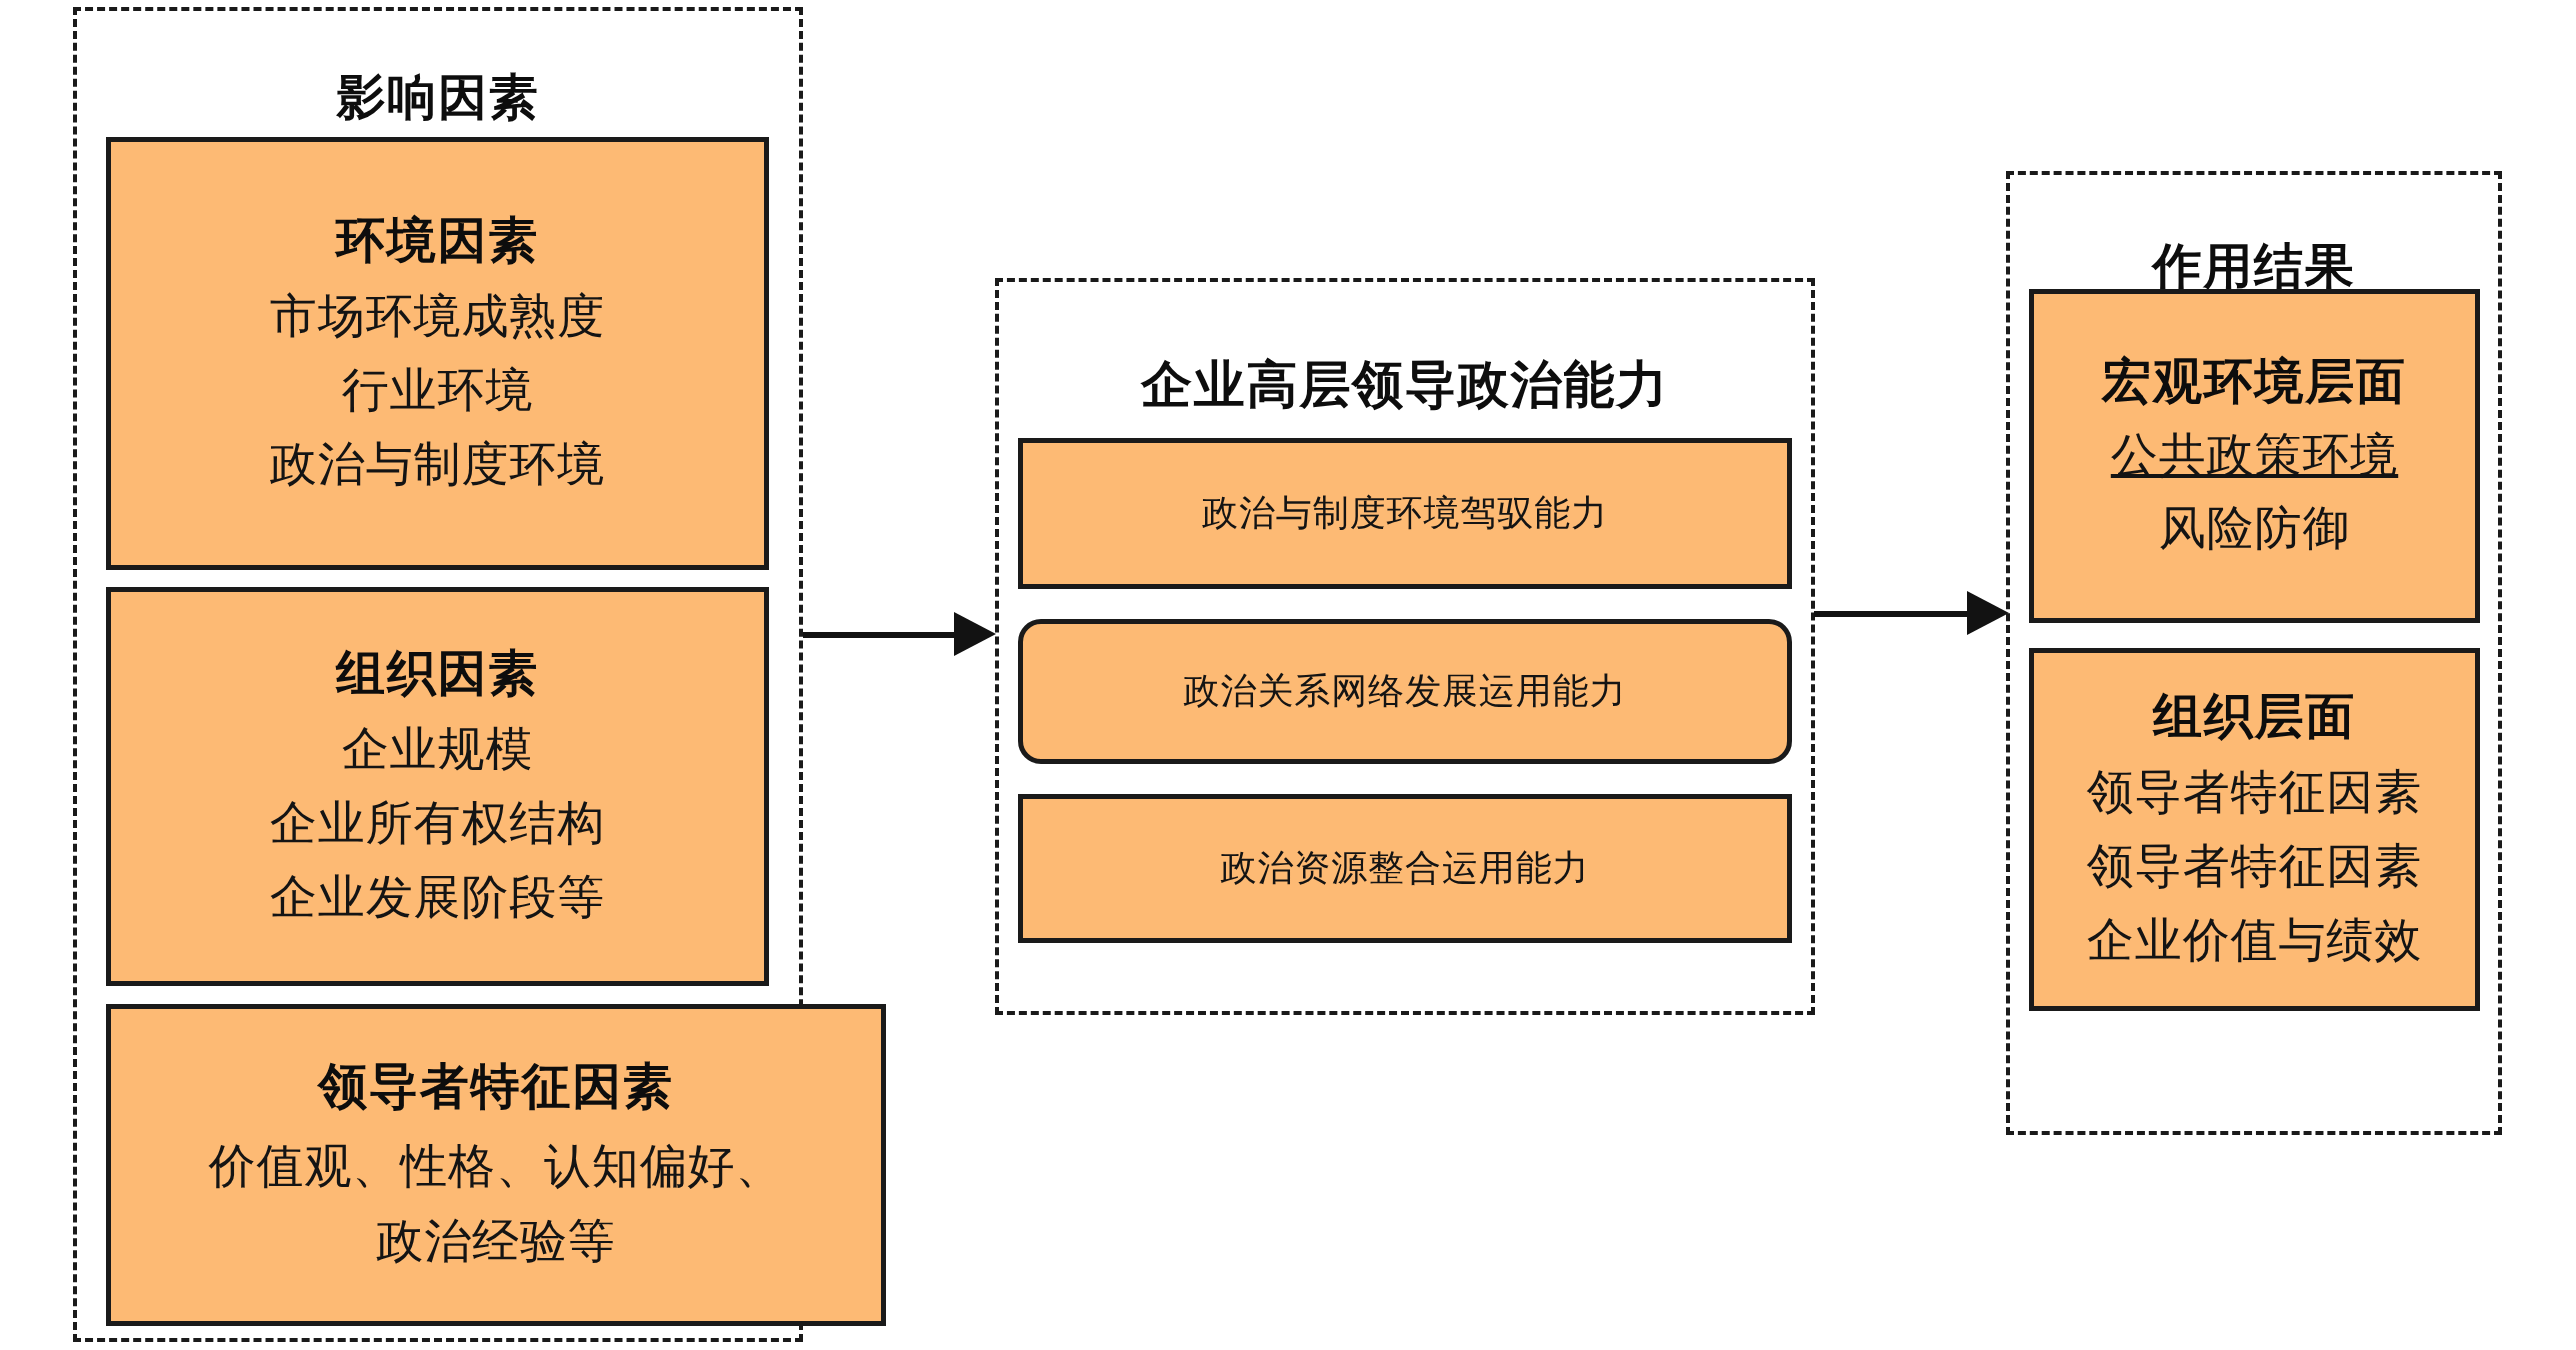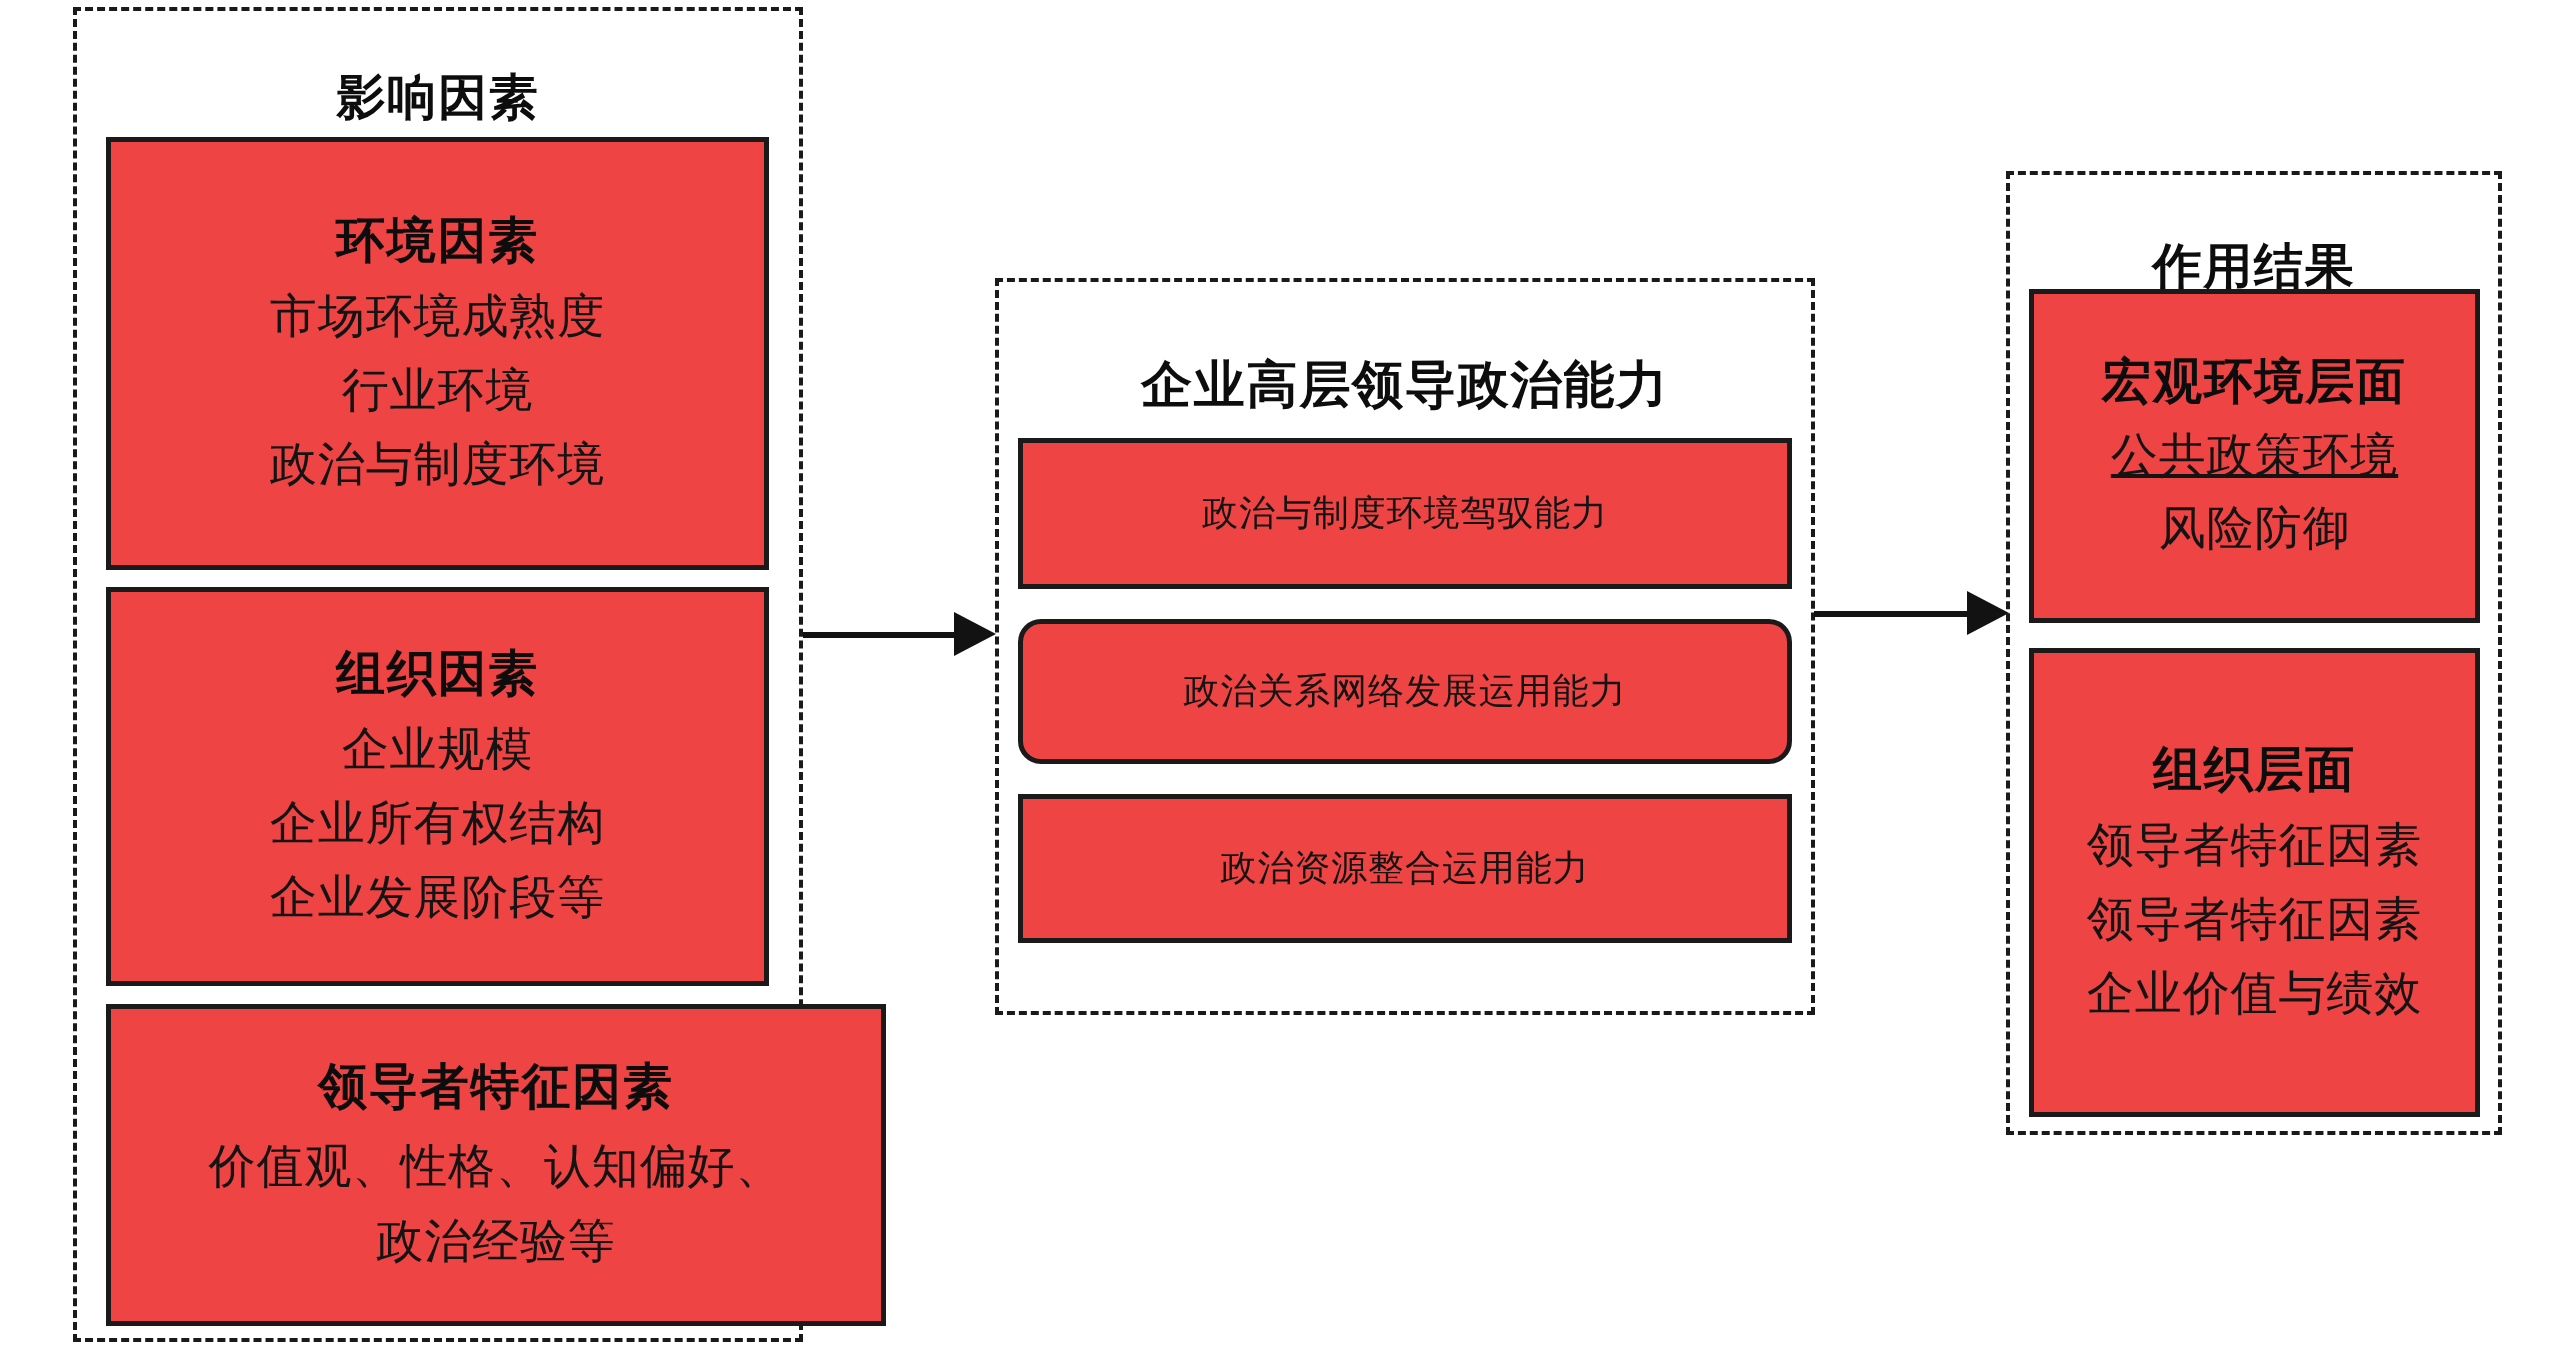--- a/index.html
+++ b/index.html
@@ -36,21 +36,21 @@
     letter-spacing: 1.8px;
     white-space: nowrap;
     margin-top: 32px;
   }
 
   
   .box {
     position: absolute;
     border: 5.4px solid #1a1a1a;
     box-sizing: border-box;
-    background: #ef4444;
+    background: #fdba74;
     display: flex;
     flex-direction: column;
     align-items: center;
     justify-content: center;
   }
   .box-title {
     font-weight: bold;
     color: #0d0d0d;
     letter-spacing: 1.8px;
     white-space: nowrap;
@@ -148,21 +148,21 @@
   <div class="group" style="left:2006px; top:171px; width:496px; height:964px;">
     <div class="group-title f-group-title" style="top:34px;">作用结果</div>
   </div>
 
   <div class="box" style="left:2029px; top:289px; width:451px; height:334px;">
     <div class="box-title f-box-title" style="margin-bottom:14.4px;">宏观环境层面</div>
     <div class="box-line f-box-line" style="margin-bottom:12.6px;text-decoration:underline;">公共政策环境</div>
     <div class="box-line f-box-line">风险防御</div>
   </div>
 
-  <div class="box" style="left:2029px; top:648px; width:451px; height:469px;">
+  <div class="box" style="left:2029px; top:648px; width:451px; height:363px;">
     <div class="box-title f-box-title" style="margin-bottom:16.2px;">组织层面</div>
     <div class="box-line f-box-line" style="margin-bottom:12.6px;">领导者特征因素</div>
     <div class="box-line f-box-line" style="margin-bottom:12.6px;">领导者特征因素</div>
     <div class="box-line f-box-line">企业价值与绩效</div>
   </div>
 
 </div>
 
 
 </body></html>

